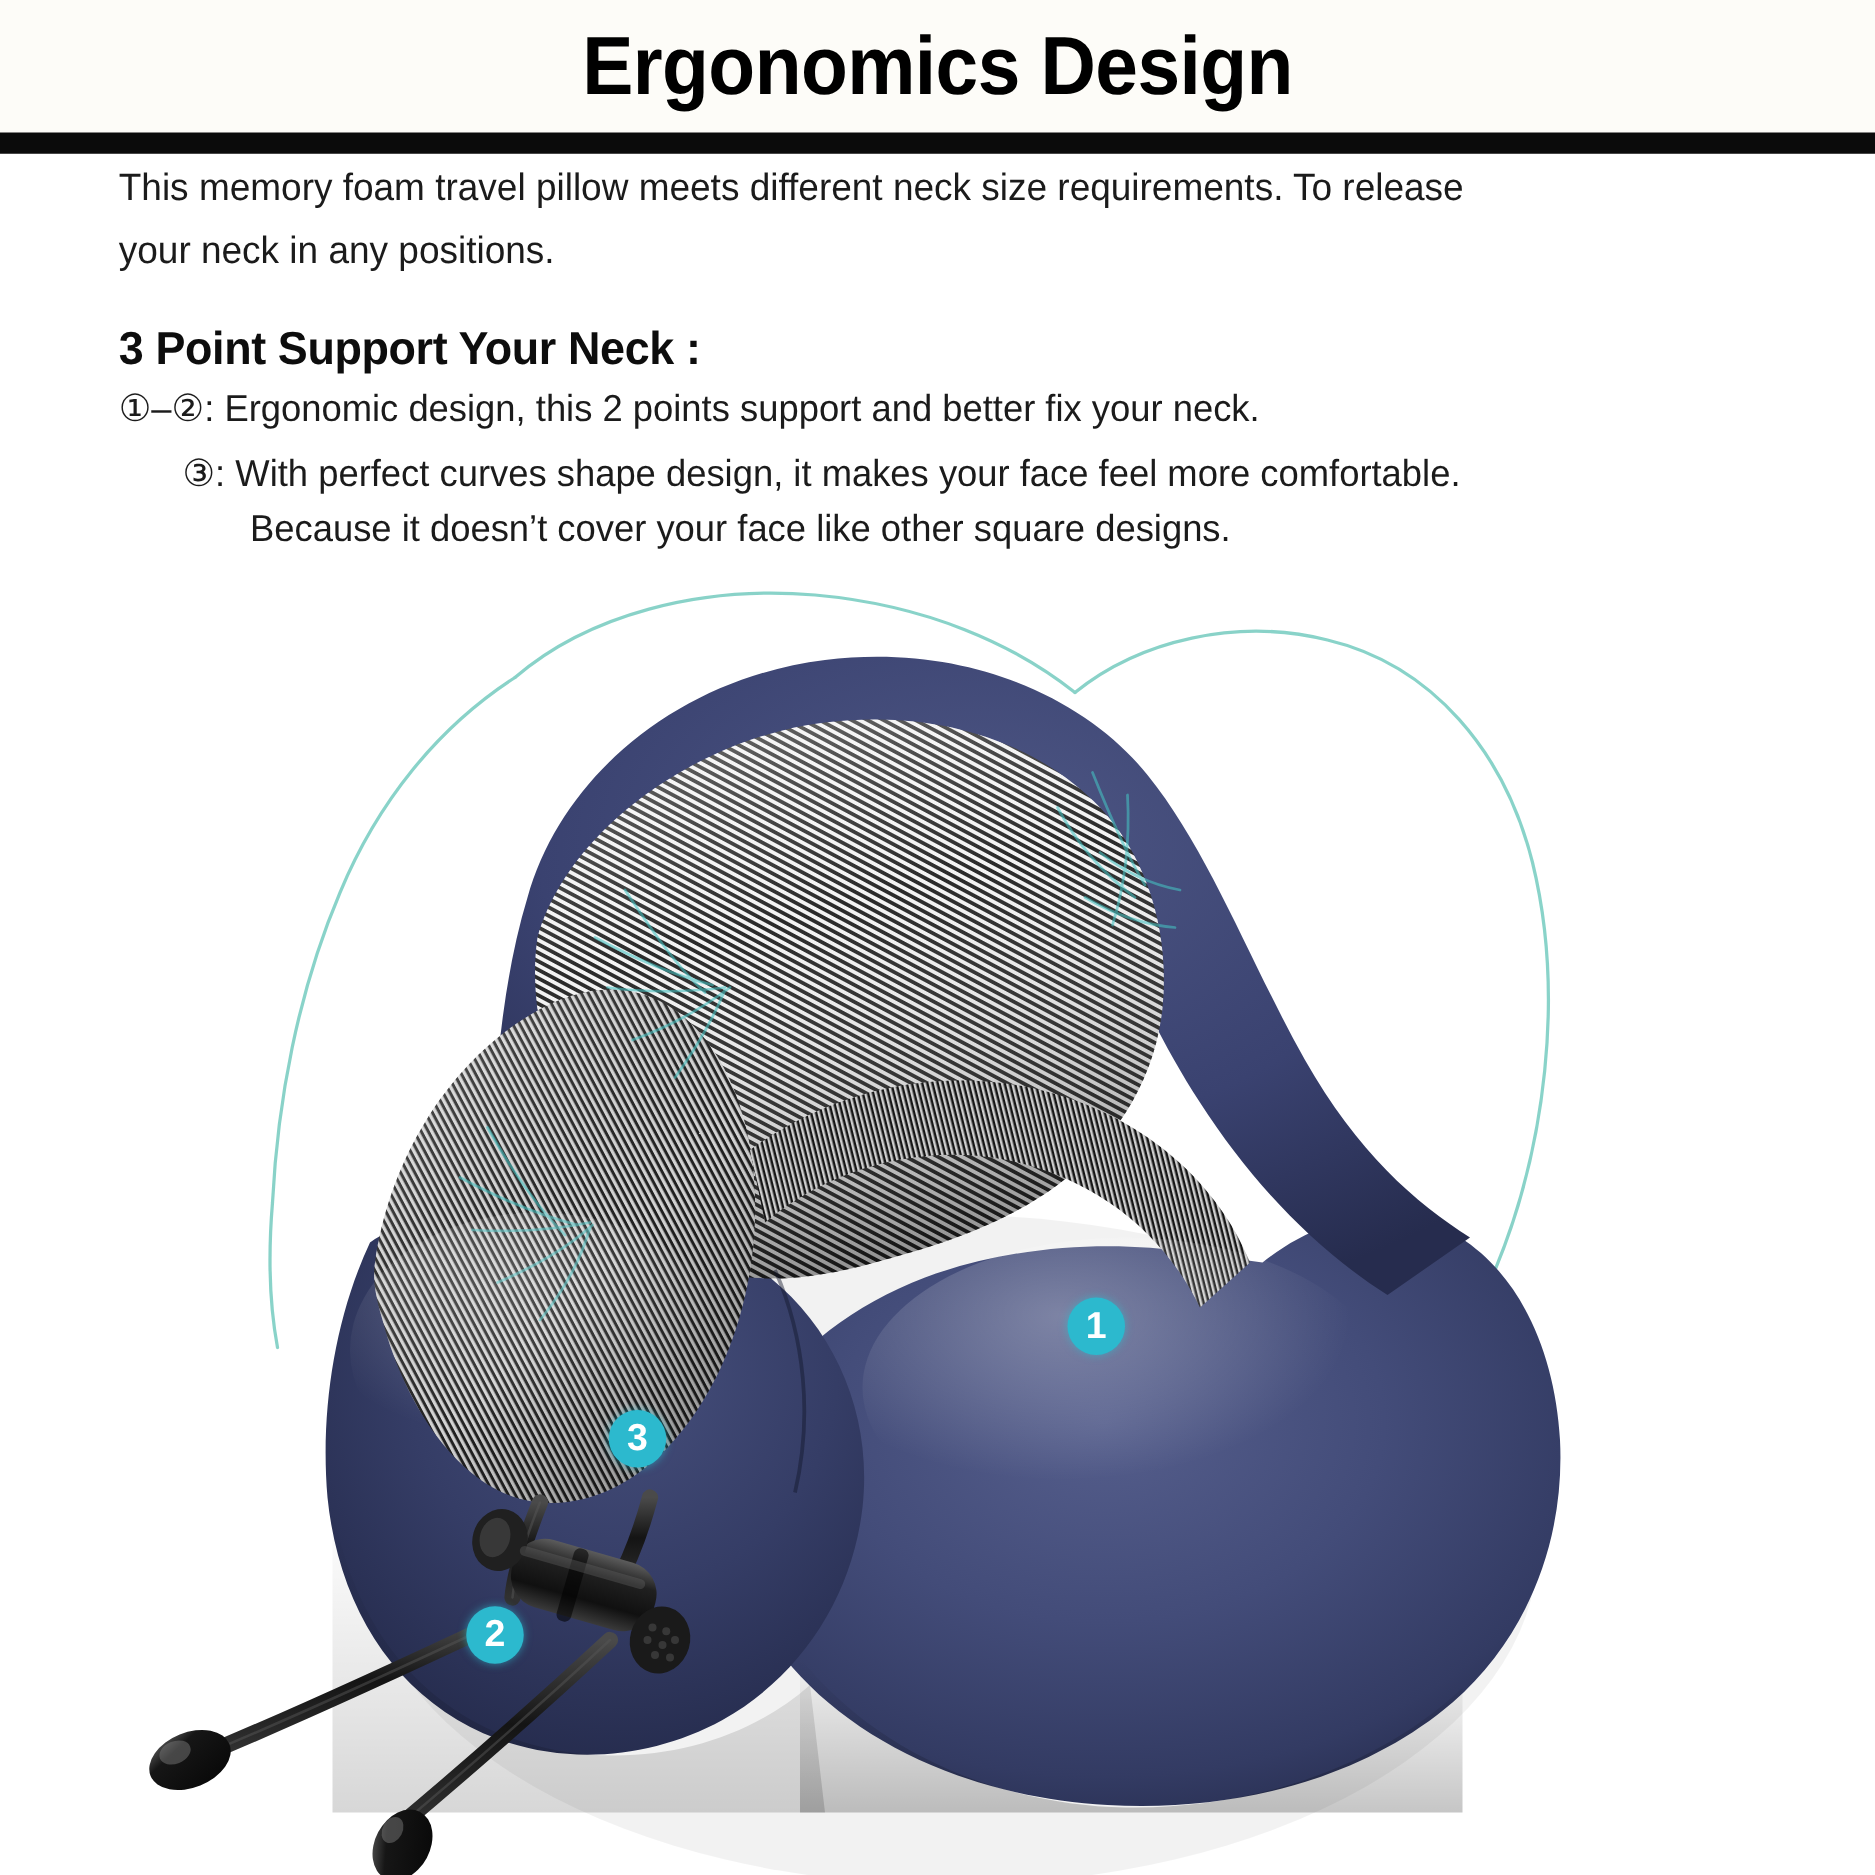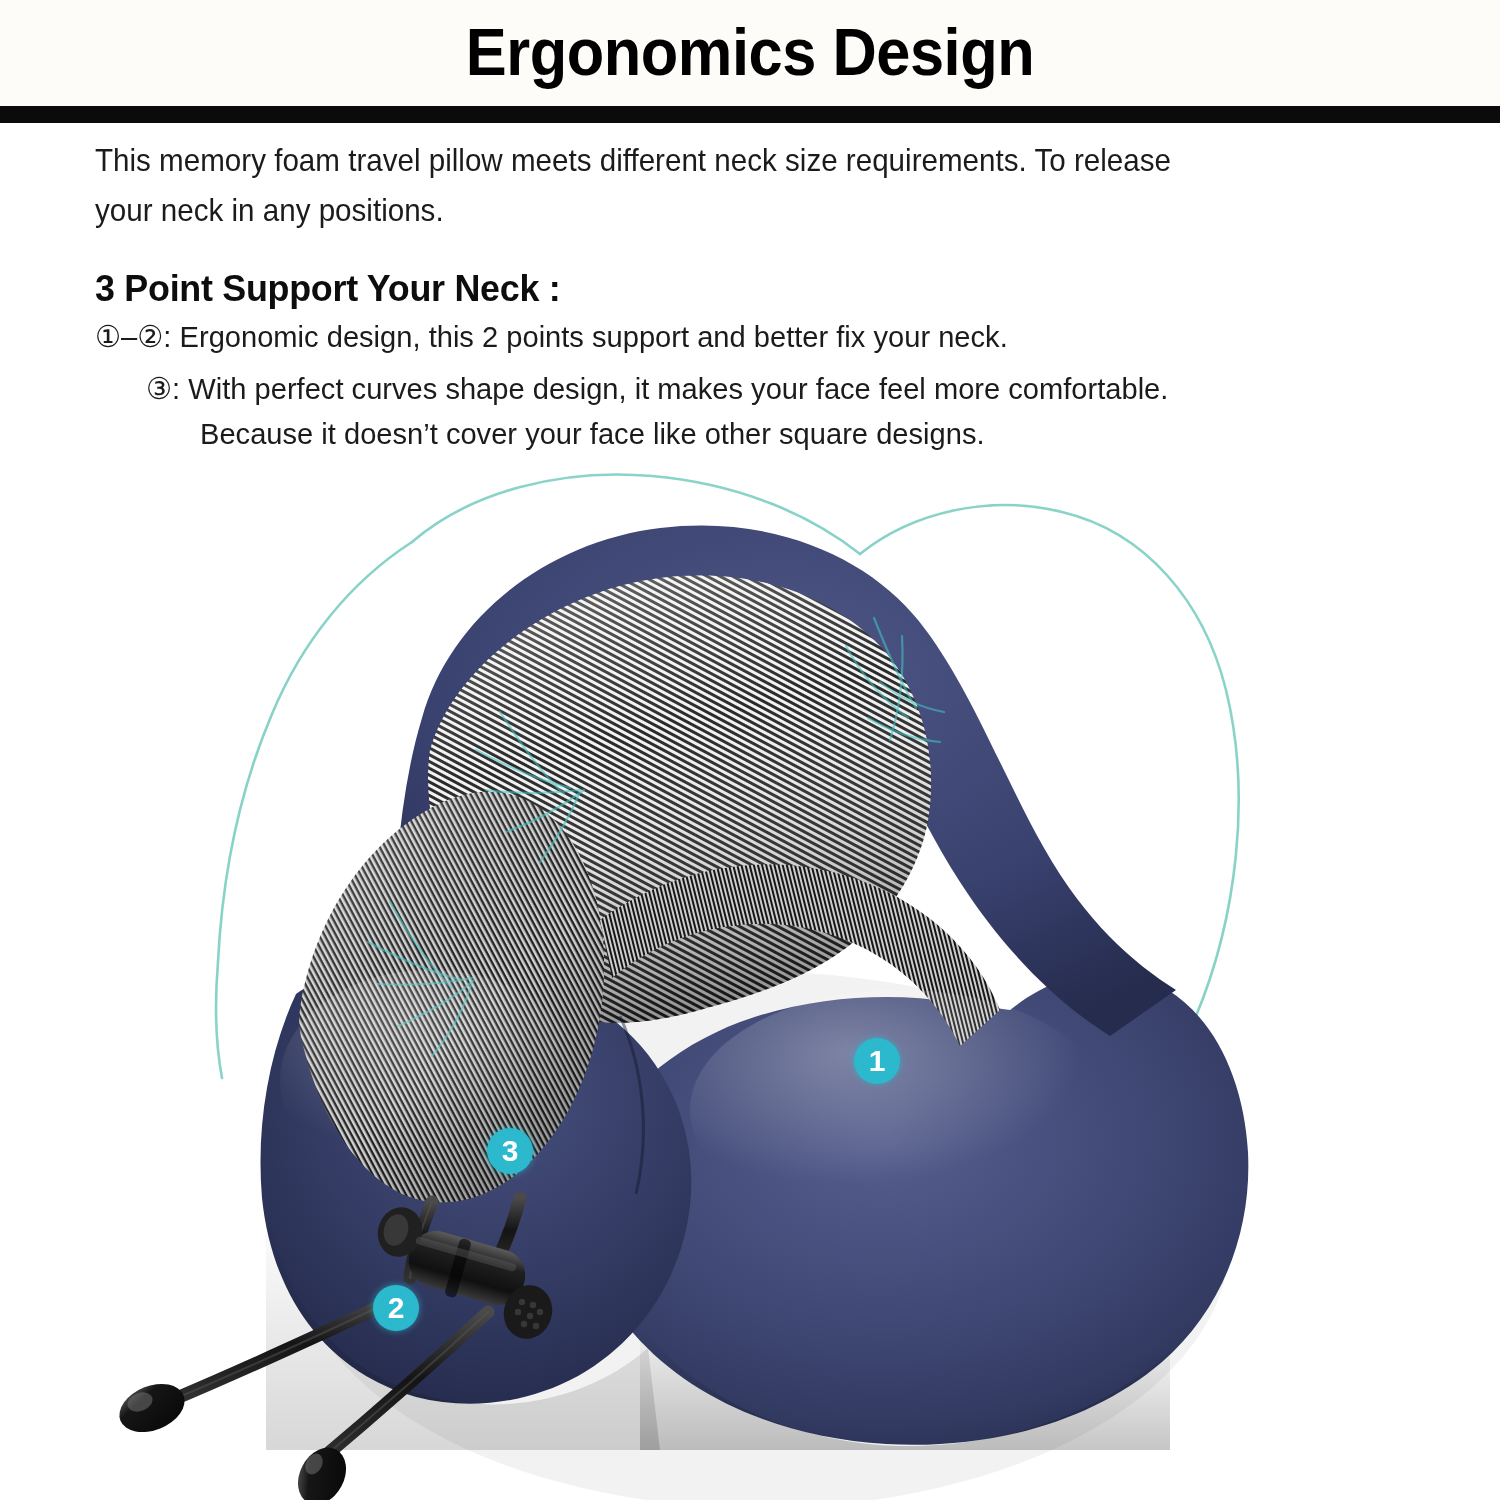--- a/index.html
+++ b/index.html
@@ -37,21 +37,21 @@
     white-space: nowrap;
   }
   #title-divider {
     position: absolute; left: 0; top: 106px;
     width: 1500px; height: 17px;
     background: #0b0b0b;
   }
 
   
   #copy-block {
-    position: absolute; left: 0; top: 123px;
+    position: absolute; left: 0; top: 113px;
     width: 1500px; height: 330px;
   }
   .intro-line {
     position: absolute; left: 95px;
     font-size: 30.5px;
     color: #1b1b1b;
     white-space: nowrap;
     transform: scaleX(0.97);
     transform-origin: left center;
   }

